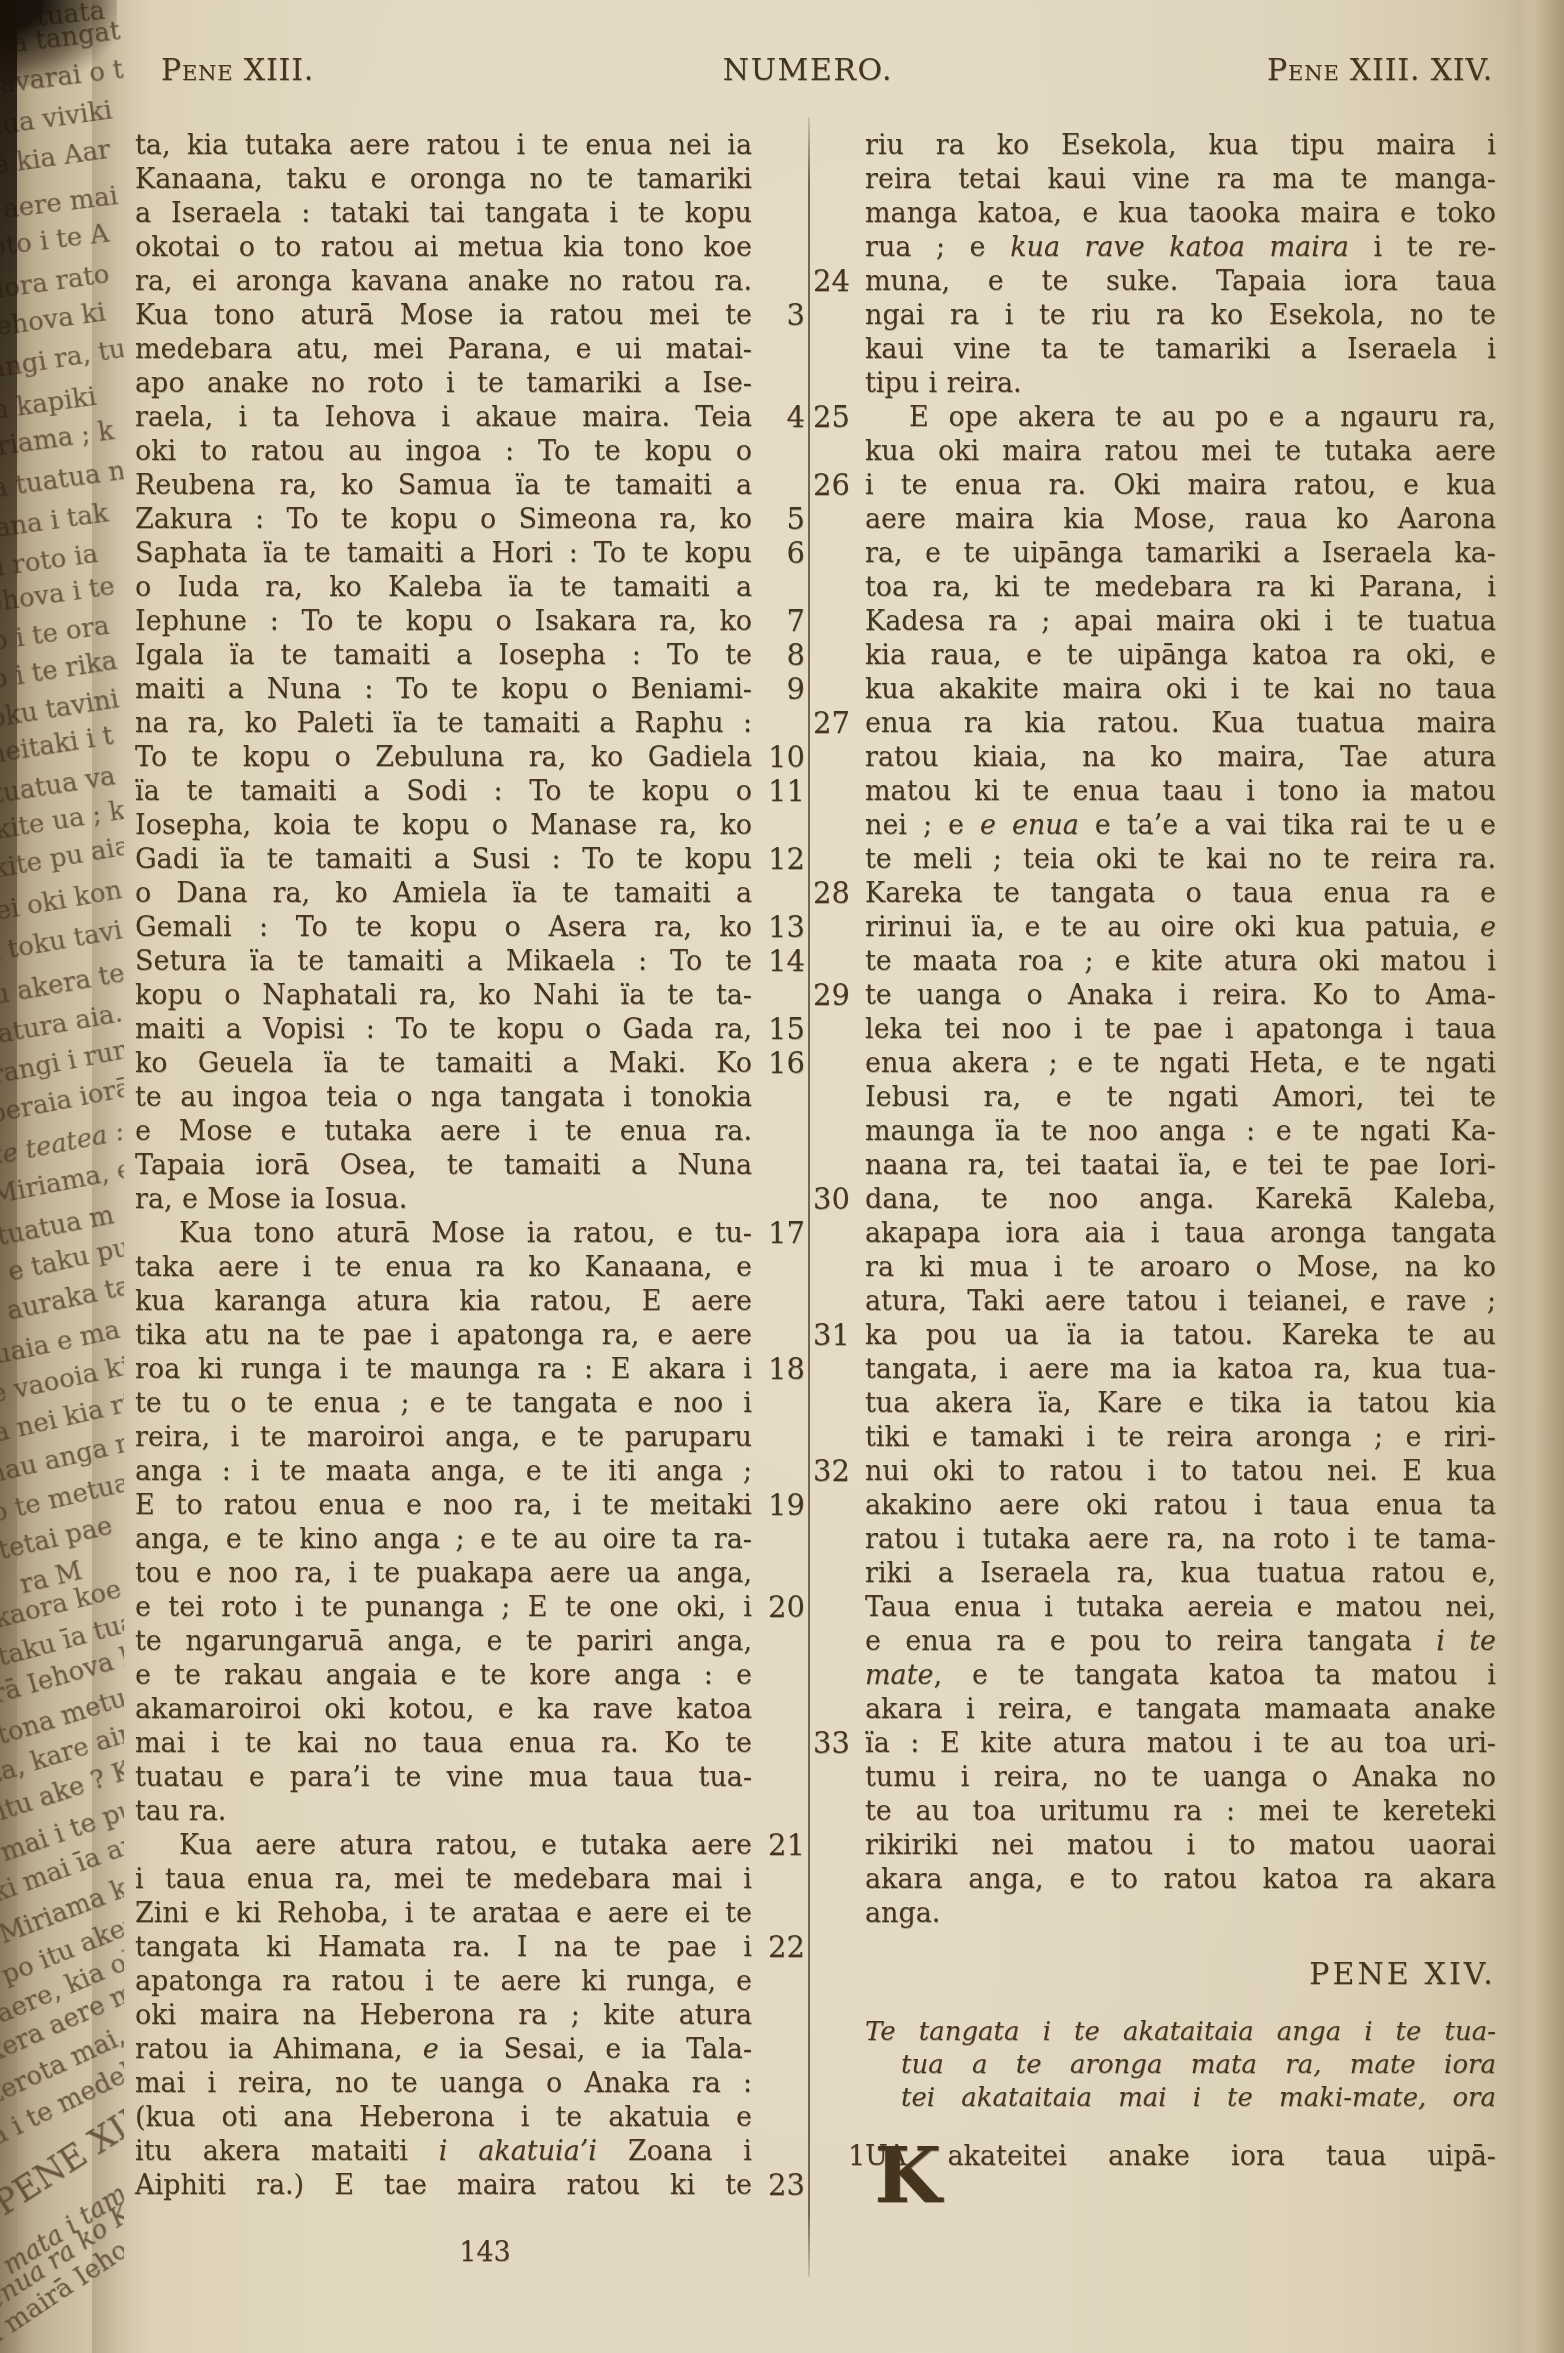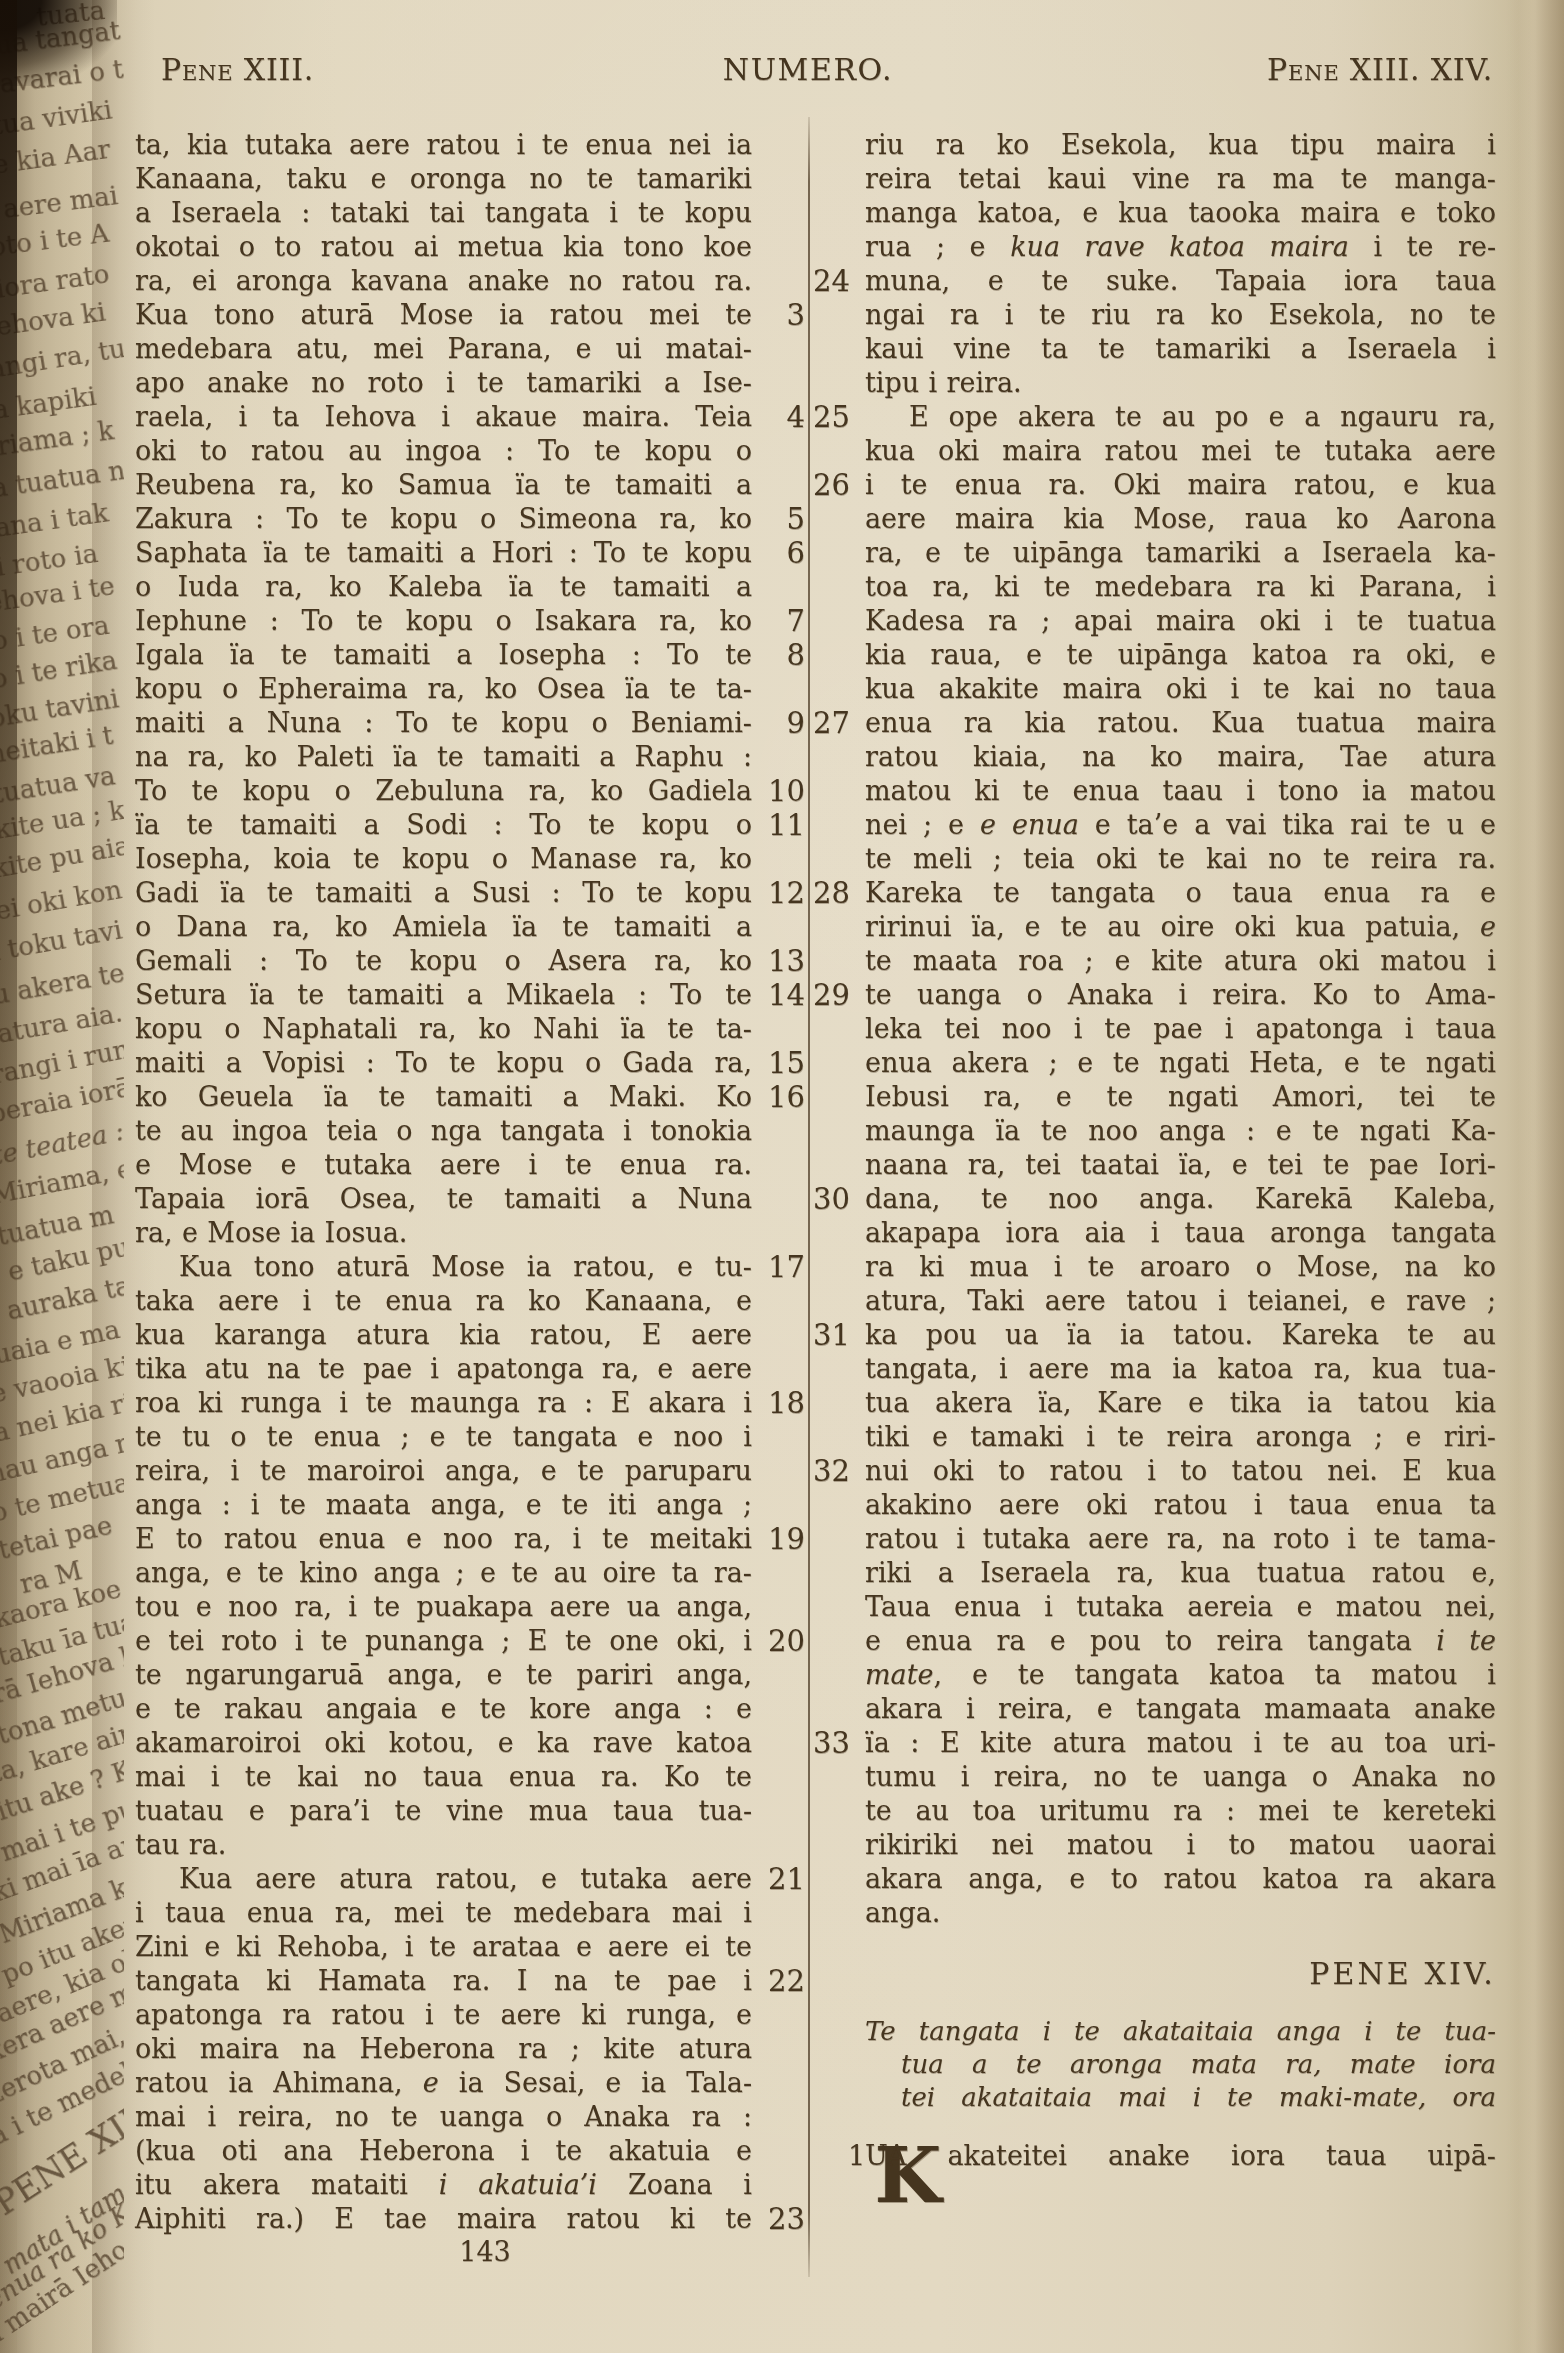--- a/index.html
+++ b/index.html
@@ -147,21 +147,20 @@
       <div class="bodyline"><span>medebara atu, mei Parana, e ui matai-</span></div>
       <div class="bodyline"><span>apo anake no roto i te tamariki a Ise-</span></div>
       <div class="bodyline"><span>raela, i ta Iehova i akaue maira.  Teia</span><span class="vnum">4</span></div>
       <div class="bodyline"><span>oki to ratou au ingoa :  To te kopu o</span></div>
       <div class="bodyline"><span>Reubena ra, ko Samua ïa te tamaiti a</span></div>
       <div class="bodyline"><span>Zakura :  To te kopu o Simeona ra, ko</span><span class="vnum">5</span></div>
       <div class="bodyline"><span>Saphata ïa te tamaiti a Hori : To te kopu</span><span class="vnum">6</span></div>
       <div class="bodyline"><span>o Iuda ra, ko Kaleba ïa te tamaiti a</span></div>
       <div class="bodyline"><span>Iephune :  To te kopu o Isakara ra, ko</span><span class="vnum">7</span></div>
       <div class="bodyline"><span>Igala ïa te tamaiti a Iosepha :  To te</span><span class="vnum">8</span></div>
-      <div class="bodyline"><span>kopu o Epheraima ra, ko Osea ïa te ta-</span></div>
       <div class="bodyline"><span>maiti a Nuna :  To te kopu o Beniami-</span><span class="vnum">9</span></div>
       <div class="bodyline"><span>na ra, ko Paleti ïa te tamaiti a Raphu :</span></div>
       <div class="bodyline"><span>To te kopu o Zebuluna ra, ko Gadiela</span><span class="vnum">10</span></div>
       <div class="bodyline"><span>ïa te tamaiti a Sodi :  To te kopu o</span><span class="vnum">11</span></div>
       <div class="bodyline"><span>Iosepha, koia te kopu o Manase ra, ko</span></div>
       <div class="bodyline"><span>Gadi ïa te tamaiti a Susi :  To te kopu</span><span class="vnum">12</span></div>
       <div class="bodyline"><span>o Dana ra, ko Amiela ïa te tamaiti a</span></div>
       <div class="bodyline"><span>Gemali :  To te kopu o Asera ra, ko</span><span class="vnum">13</span></div>
       <div class="bodyline"><span>Setura ïa te tamaiti a Mikaela :  To te</span><span class="vnum">14</span></div>
       <div class="bodyline"><span>kopu o Naphatali ra, ko Nahi ïa te ta-</span></div>

